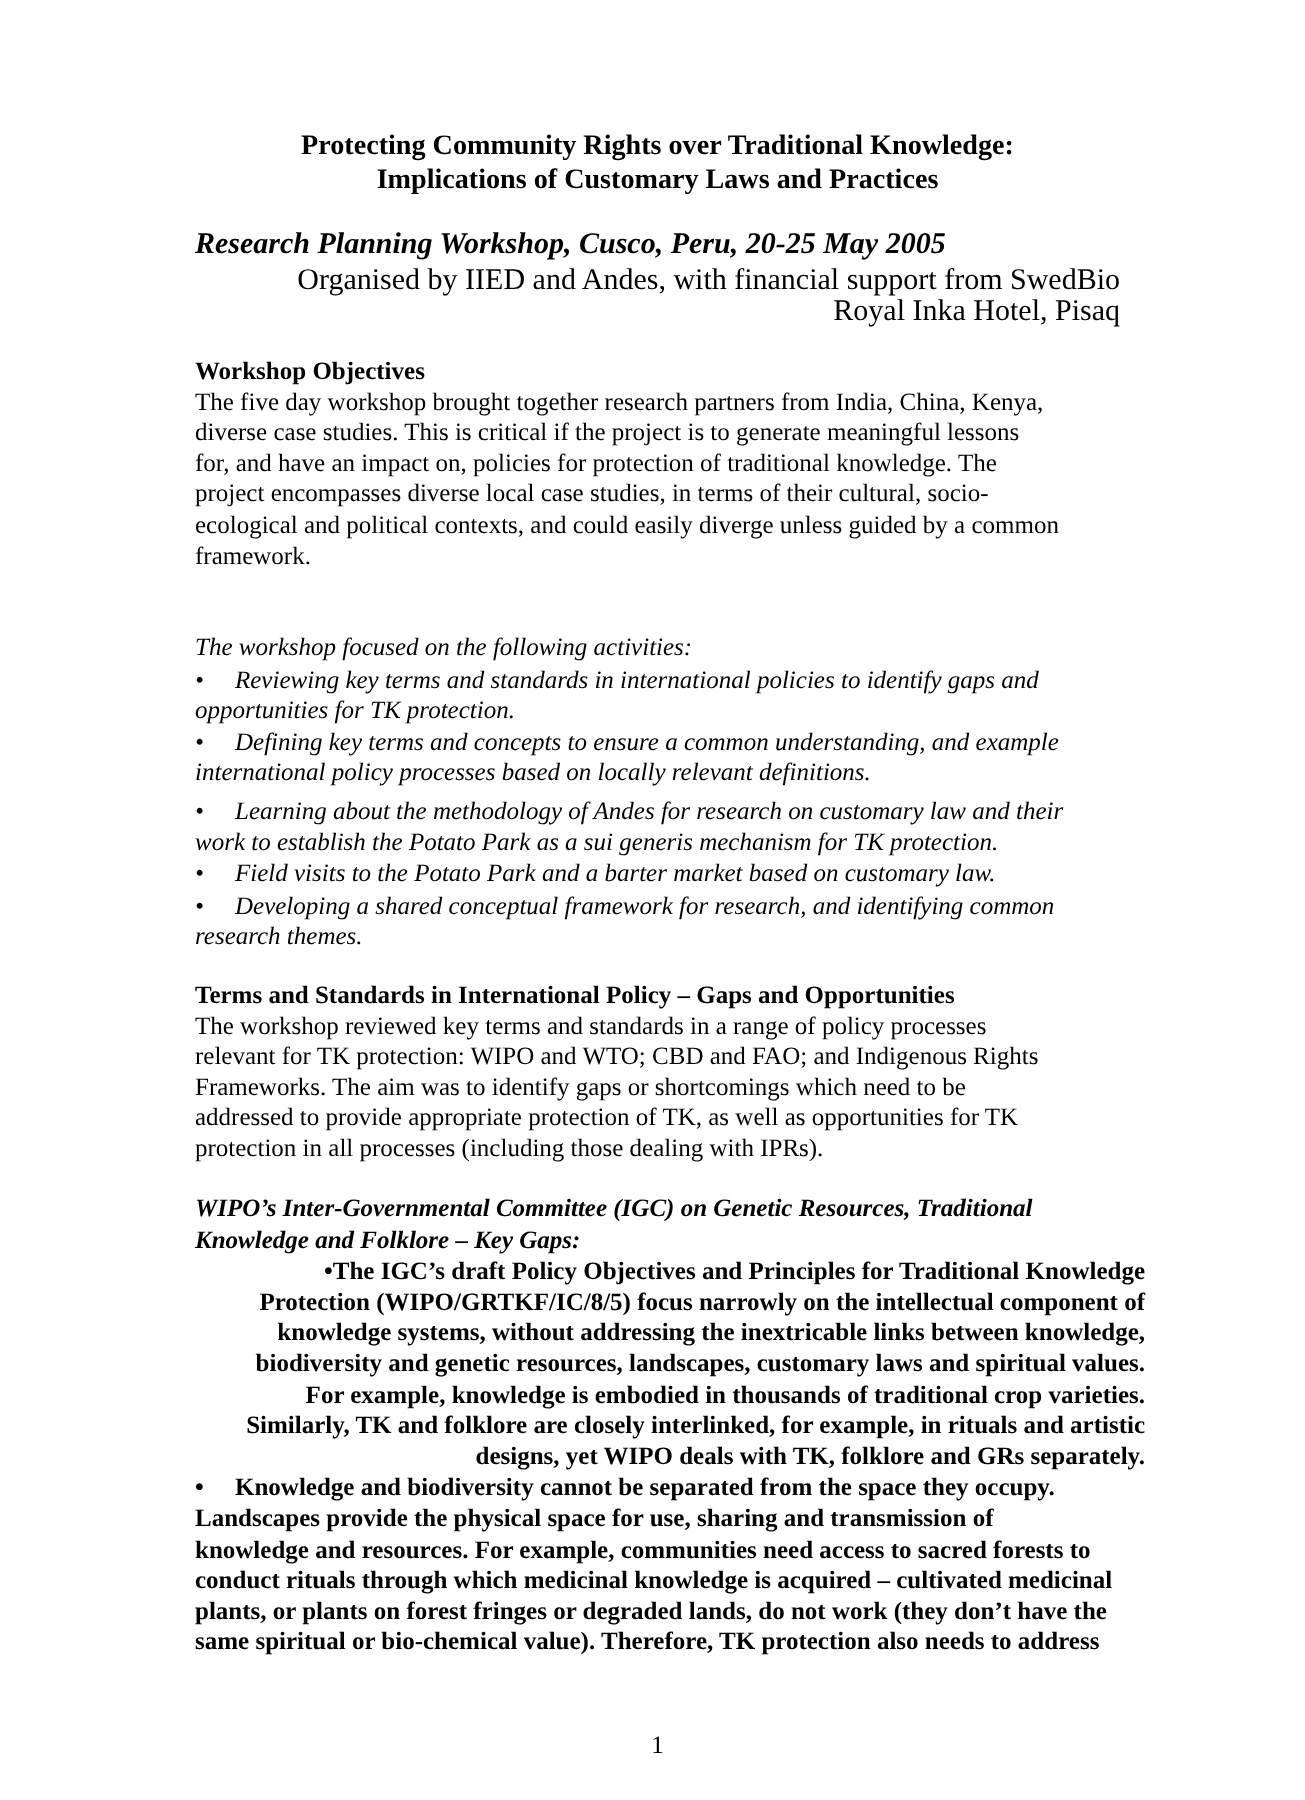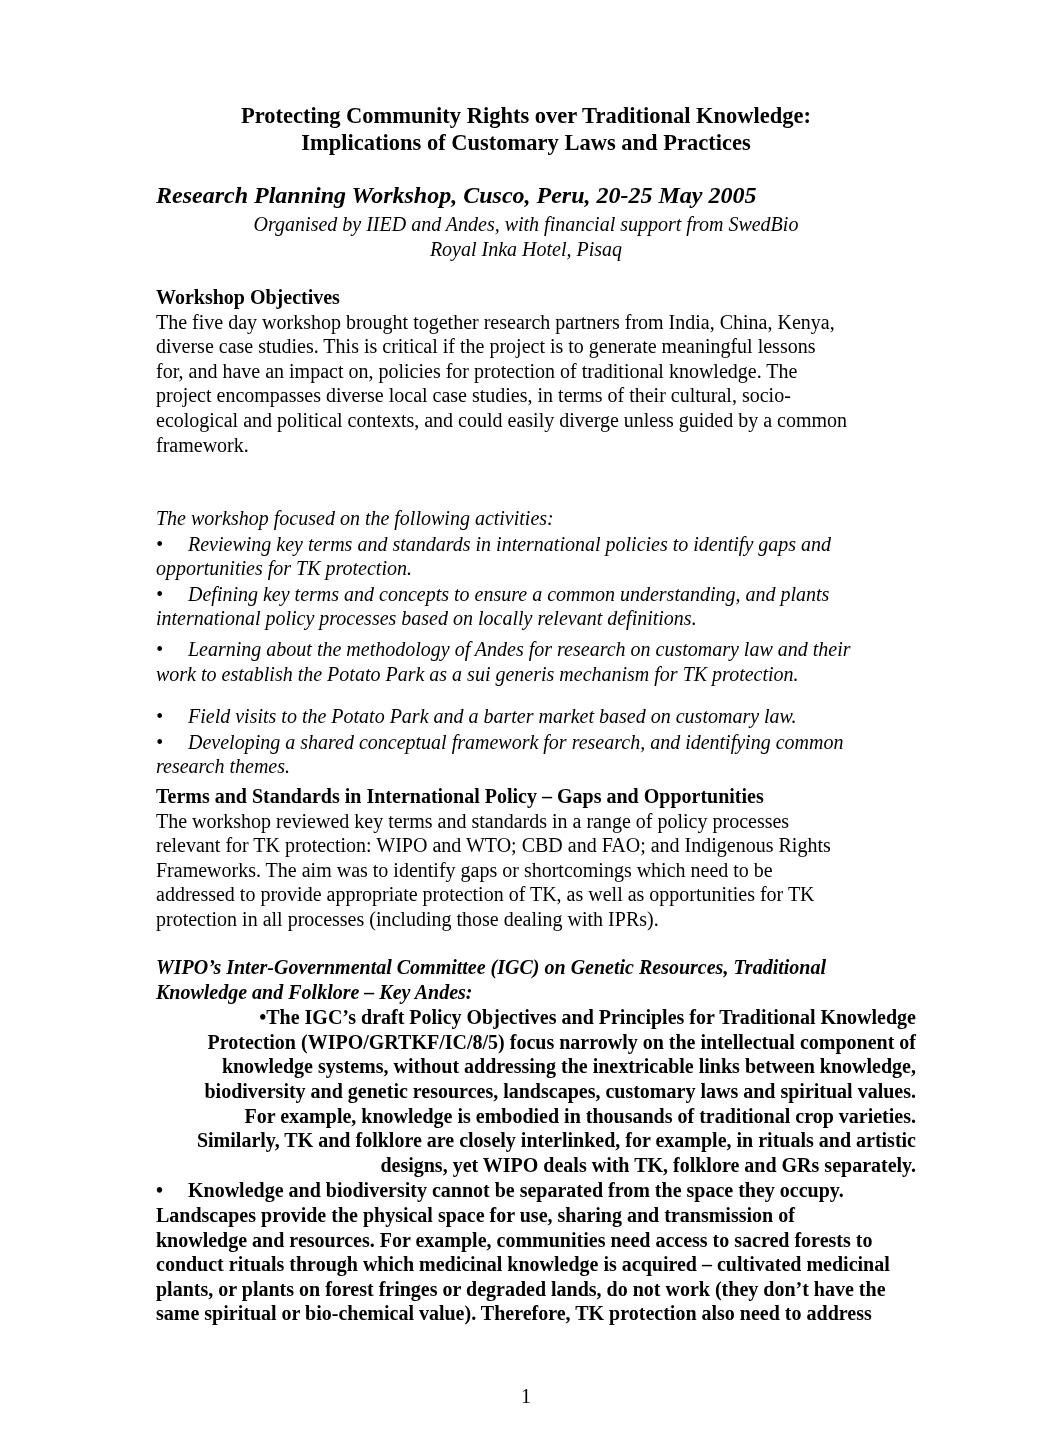--- a/index.html
+++ b/index.html
@@ -3,22 +3,22 @@
   <meta charset="utf-8">
   <style>
     html, body { margin: 0; padding: 0; background: #ffffff; }
     body { width: 1044px; height: 1440px; position: relative; overflow: hidden;
            font-family: "Liberation Serif", "DejaVu Serif", serif; color: #000; }
     .page { position: absolute; left: 156px; top: 0; width: 740px; }
     .title { position: absolute; left: 0; width: 740px; text-align: center;
              font-weight: bold; font-size: 22.5px; line-height: 27px; top: 102px; }
     .subtitle { position: absolute; left: 0; width: 740px; text-align: left;
                 font-weight: bold; font-style: italic; font-size: 24px; top: 181px; line-height: 28px; }
-    .organiser { position: absolute; left: 0; width: 740px; text-align: center;
-                 font-style: italic; font-size: 20px; line-height: 24.5px; top: 212px; }
+    .organiser { position: absolute; left: 0; width: 740px; text-align: right;
+                 font-size: 24px; line-height: 24.5px; top: 212px; }
     .body-block { position: absolute; left: 0; width: 760px; font-size: 20px; line-height: 24.6px; }
     .heading { font-weight: bold; }
     .ital { font-style: italic; }
     .bullet { display: inline-block; width: 32px; }
     .line { white-space: nowrap; }
     .page-number { position: absolute; left: 0; width: 740px; text-align: center; top: 1385px; font-size: 20px; }
   </style>
 </head>
 <body>
 
@@ -47,62 +47,62 @@
   </div>
 
   <div class="body-block" style="top:506px;font-style:italic;">
     <div class="line">The workshop focused on the following activities:</div>
 
     <div style="margin-top:1px;">
       <div class="line"><span class="bullet">•</span><span>Reviewing key terms and standards in international policies to identify gaps and</span></div>
       <div class="line">opportunities for TK protection.</div>
     </div>
     <div style="margin-top:1px;">
-      <div class="line"><span class="bullet">•</span><span>Defining key terms and concepts to ensure a common understanding, and plants</span></div>
+      <div class="line"><span class="bullet">•</span><span>Defining key terms and concepts to ensure a common understanding, and example</span></div>
       <div class="line">international policy processes based on locally relevant definitions.</div>
     </div>
     <div style="margin-top:6px;">
       <div class="line"><span class="bullet">•</span><span>Learning about the methodology of Andes for research on customary law and their</span></div>
       <div class="line">work to establish the Potato Park as a sui generis mechanism for TK protection.</div>
     </div>
-    <div style="margin-top:18px;">
+    <div style="margin-top:1px;">
       <div class="line"><span class="bullet">•</span><span>Field visits to the Potato Park and a barter market based on customary law.</span></div>
     </div>
     <div style="margin-top:1px;">
       <div class="line"><span class="bullet">•</span><span>Developing a shared conceptual framework for research, and identifying common</span></div>
       <div class="line">research themes.</div>
     </div>
   </div>
 
   <div class="body-block" style="top:784px;">
     <div class="heading line">Terms and Standards in International Policy – Gaps and Opportunities</div>
     <div class="line">The workshop reviewed key terms and standards in a range of policy processes</div>
     <div class="line">relevant for TK protection: WIPO and WTO; CBD and FAO; and Indigenous Rights</div>
     <div class="line">Frameworks. The aim was to identify gaps or shortcomings which need to be</div>
     <div class="line">addressed to provide appropriate protection of TK, as well as opportunities for TK</div>
     <div class="line">protection in all processes (including those dealing with IPRs).</div>
   </div>
 
   <div class="body-block" style="top:955px;font-weight:bold;">
     <div class="ital line">WIPO’s Inter-Governmental Committee (IGC) on Genetic Resources, Traditional</div>
-    <div class="ital line">Knowledge and Folklore – Key Andes:</div>
+    <div class="ital line">Knowledge and Folklore – Key Gaps:</div>
 
     <div style="margin-top:1px;text-align:right;">
       <div class="line"><span class="bullet">•</span><span>The IGC’s draft Policy Objectives and Principles for Traditional Knowledge</span></div>
       <div class="line">Protection (WIPO/GRTKF/IC/8/5) focus narrowly on the intellectual component of</div>
       <div class="line">knowledge systems, without addressing the inextricable links between knowledge,</div>
       <div class="line">biodiversity and genetic resources, landscapes, customary laws and spiritual values.</div>
       <div class="line">For example, knowledge is embodied in thousands of traditional crop varieties.</div>
       <div class="line">Similarly, TK and folklore are closely interlinked, for example, in rituals and artistic</div>
       <div class="line">designs, yet WIPO deals with TK, folklore and GRs separately.</div>
     </div>
     <div style="margin-top:1px;">
       <div class="line"><span class="bullet">•</span><span>Knowledge and biodiversity cannot be separated from the space they occupy.</span></div>
       <div class="line">Landscapes provide the physical space for use, sharing and transmission of</div>
       <div class="line">knowledge and resources. For example, communities need access to sacred forests to</div>
       <div class="line">conduct rituals through which medicinal knowledge is acquired – cultivated medicinal</div>
       <div class="line">plants, or plants on forest fringes or degraded lands, do not work (they don’t have the</div>
-      <div class="line">same spiritual or bio-chemical value). Therefore, TK protection also need to address</div>
+      <div class="line">same spiritual or bio-chemical value). Therefore, TK protection also needs to address</div>
     </div>
   </div>
 
   <div class="page-number">1</div>
 </div>
 
 </body></html>

